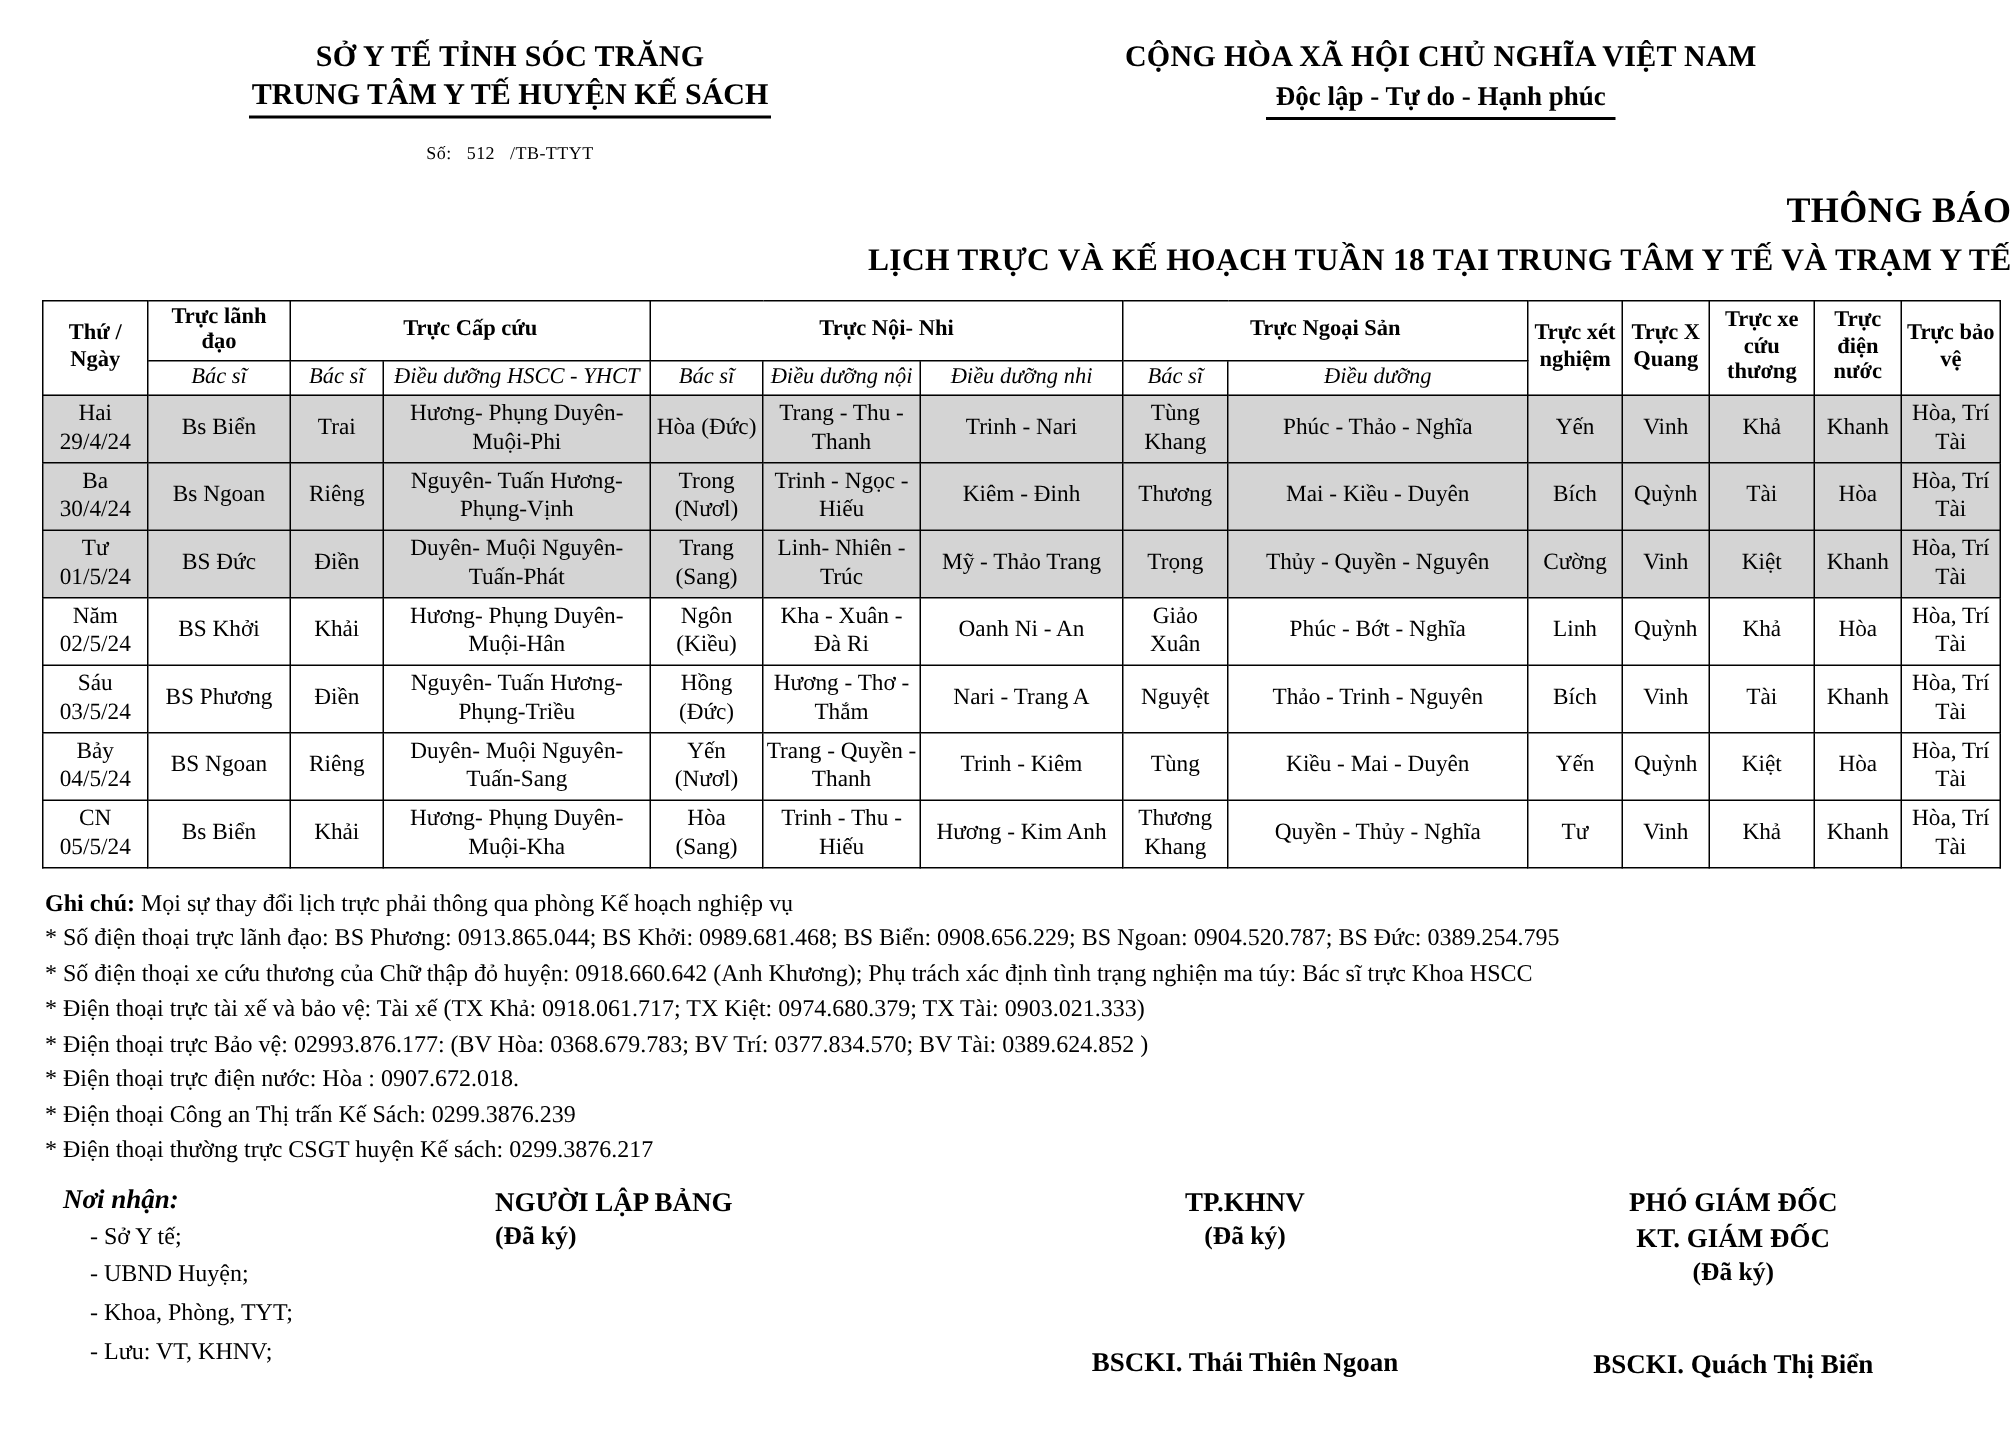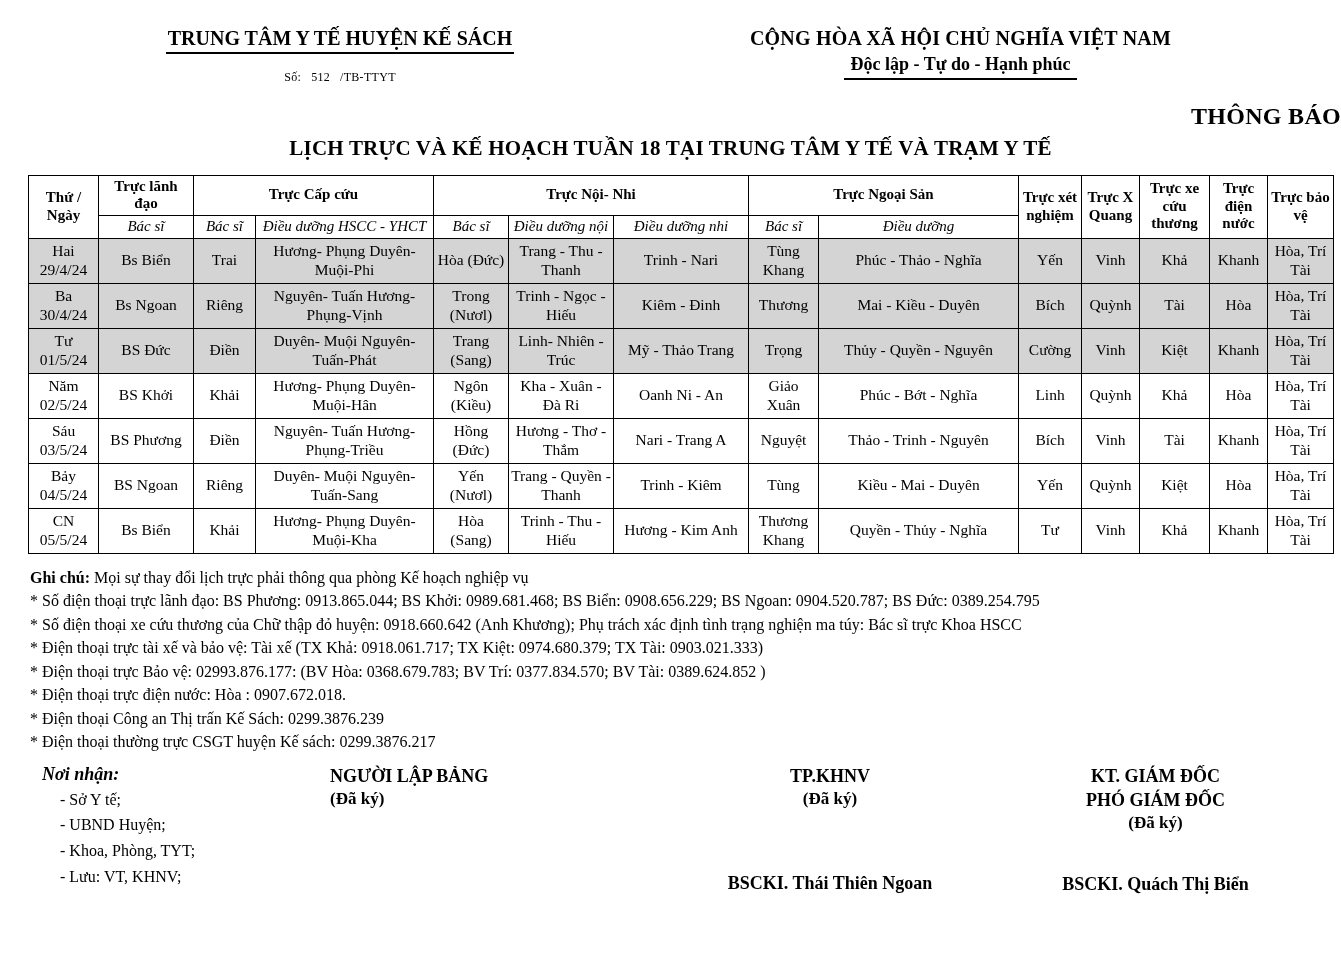--- a/index.html
+++ b/index.html
@@ -97,20 +97,21 @@
     letter-spacing: .3px;
     line-height: 1.3;
     text-align: right;
   }
   .title-sub {
     font-size: 21px;
     font-weight: bold;
     letter-spacing: .2px;
     line-height: 1.35;
     margin-top: 2px;
+    text-align: right;
   }
 
   
   .tbl-wrap {
     margin: 12px 0 12px 28px;
     width: 1285px;
   }
   table.sched {
     border-collapse: collapse;
     width: 1285px;
@@ -211,20 +212,21 @@
   .sig-name.n3 { margin-top: 62px; }
   .sig-name.n4 { margin-top: 39px; }
 </style>
 </head>
 <body>
 
 <div class="page">
 
   <div class="header">
     <div class="hdr-left">
+      <div class="org-line1">SỞ Y TẾ TỈNH SÓC TRĂNG</div>
       <div><span class="org-line2">TRUNG TÂM Y TẾ HUYỆN KẾ SÁCH</span></div>
       <div class="so-line">
         <span>Số:</span><span class="so-num">512</span><span>/TB-TTYT</span>
       </div>
     </div>
     <div class="hdr-right">
       <div class="nation-line1">CỘNG HÒA XÃ HỘI CHỦ NGHĨA VIỆT NAM</div>
       <div><span class="nation-line2">Độc lập - Tự do - Hạnh phúc</span></div>
     </div>
   </div>
@@ -444,20 +446,20 @@
     <div class="sig-col sig-c2">
       <div class="sig-head">NGƯỜI LẬP BẢNG</div>
       <div class="sig-signed">(Đã ký)</div>
     </div>
     <div class="sig-col sig-c3">
       <div class="sig-head">TP.KHNV</div>
       <div class="sig-signed">(Đã ký)</div>
       <div class="sig-name n3">BSCKI. Thái Thiên Ngoan</div>
     </div>
     <div class="sig-col sig-c4">
+      <div class="sig-head">PHÓ GIÁM ĐỐC</div>
       <div class="sig-head">KT. GIÁM ĐỐC</div>
-      <div class="sig-head">PHÓ GIÁM ĐỐC</div>
       <div class="sig-signed">(Đã ký)</div>
       <div class="sig-name n4">BSCKI. Quách Thị Biển</div>
     </div>
   </div>
 
 </div>
 
 </body></html>

